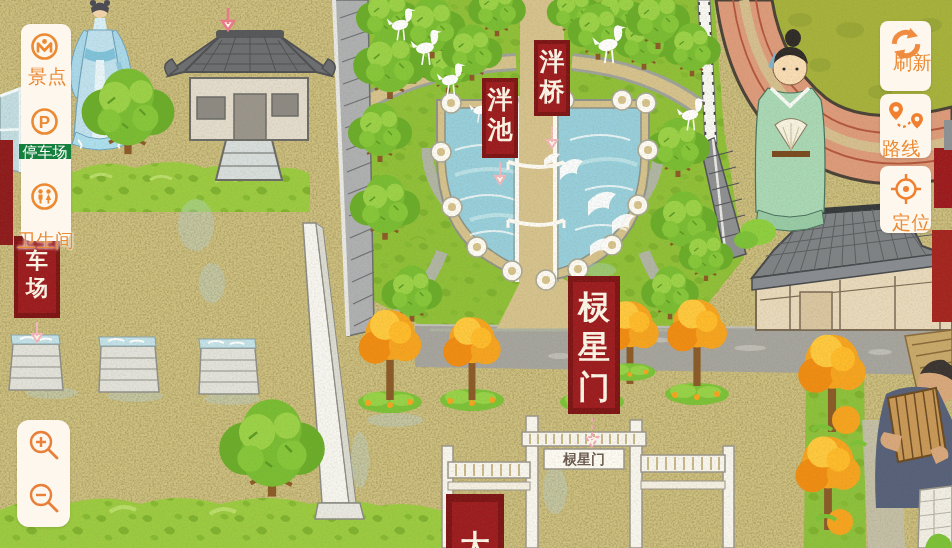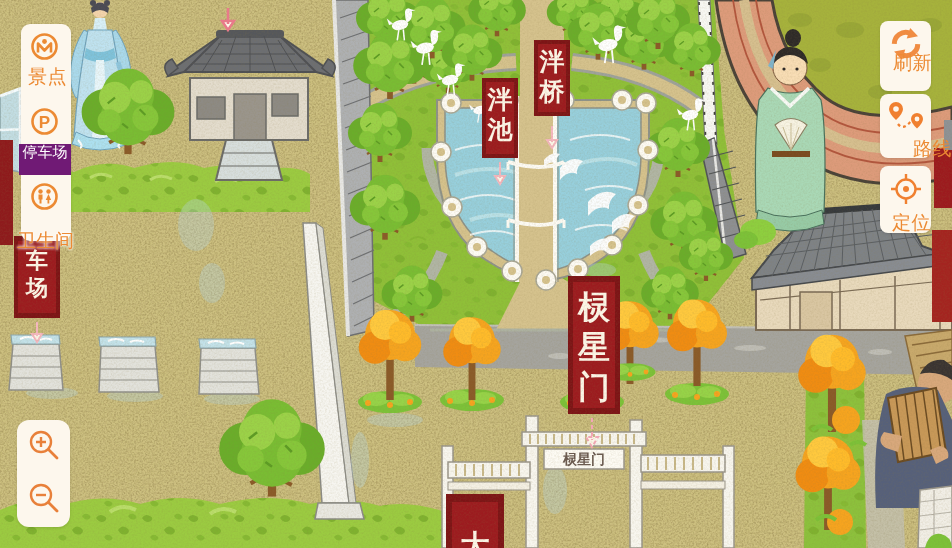--- a/index.html
+++ b/index.html
@@ -531,21 +531,21 @@
   <circle cx="13.5" cy="8.5" r="2.4" fill="#ec8a33"></circle>
 </svg>
 
 <div class="olabel" style="position:absolute;left:21px;top:64px;width:46px;">景点</div>
 
 <svg style="position:absolute;left:31px;top:108px;" width="27" height="27" viewBox="0 0 27 27">
   <circle cx="13.5" cy="13.5" r="12" fill="none" stroke="#ec8a33" stroke-width="2.6"></circle>
   <text x="13.5" y="19.5" font-size="17" font-weight="bold" fill="#ec8a33" text-anchor="middle" font-family="Liberation Sans,sans-serif">P</text>
 </svg>
 
-<div style="position:absolute;left:19px;top:144px;width:52px;height:31px;background:#701a75;color:#fff;font-size:15px;text-align:center;line-height:15px;">停车场</div>
+<div style="position:absolute;left:19px;top:144px;width:52px;height:15px;background:#15803d;color:#fff;font-size:15px;text-align:center;line-height:15px;">停车场</div>
 
 <svg style="position:absolute;left:31px;top:183px;" width="27" height="27" viewBox="0 0 27 27">
   <circle cx="13.5" cy="13.5" r="12" fill="none" stroke="#ec8a33" stroke-width="2.6"></circle>
   <g fill="#ec8a33">
     <circle cx="9.5" cy="8.5" r="2.2"></circle>
         <path d="M7.5,11.5 l4,0 l0,5 l-1,0 l0,4 l-2,0 l0,-4 l-1,0 Z"></path>
     <circle cx="17.5" cy="8.5" r="2.2"></circle>
         <path d="M17.5,11 l2.6,6 l-1.8,0 l0,3.5 l-1.8,0 l0,-3.5 l-1.8,0 Z"></path>
   </g>
 </svg>
@@ -564,21 +564,21 @@
 <div class="olabel" style="position:absolute;left:880px;top:50px;width:52px;">刷新</div>
 
 <div class="obtn" style="left:880px;top:94px;height:64px;"></div>
 <svg style="position:absolute;left:886px;top:100px;" width="40" height="36" viewBox="0 0 40 36">
   <path d="M10,2 a7,7 0 0 1 7,7 q0,4.5 -7,11 q-7,-6.5 -7,-11 A7,7 0 0 1 10,2 Z" fill="#f08030"></path>
   <circle cx="10" cy="9" r="2.8" fill="#fdf7ed"></circle>
   <path d="M12,24 q5,7 13,-3" fill="none" stroke="#f08030" stroke-width="2.2" stroke-dasharray="3 3"></path>
   <path d="M31,13 a6,6 0 0 1 6,6 q0,4 -6,9.5 q-6,-5.5 -6,-9.5 A6,6 0 0 1 31,13 Z" fill="#f08030"></path>
   <circle cx="31" cy="19" r="2.4" fill="#fdf7ed"></circle>
 </svg>
-<div class="olabel" style="position:absolute;left:880px;top:136px;width:51px;padding-left:21px;">路线</div>
+<div class="olabel" style="position:absolute;left:849px;top:136px;width:51px;padding-left:21px;">路线</div>
 
 <div class="obtn" style="left:880px;top:166px;height:67px;"></div>
 <svg style="position:absolute;left:889px;top:172px;" width="34" height="34" viewBox="0 0 34 34">
   <circle cx="17" cy="17" r="9.5" fill="none" stroke="#f08030" stroke-width="2.4"></circle>
   <circle cx="17" cy="17" r="3" fill="#f08030"></circle>
   <path d="M17,2 L17,8 M17,26 L17,32 M2,17 L8,17 M26,17 L32,17" stroke="#f08030" stroke-width="2.4"></path>
 </svg>
 <div class="olabel" style="position:absolute;left:880px;top:210px;width:51px;font-family:Liberation Serif, serif;">定位</div>
 
 <div class="panel" style="left:17px;top:420px;width:53px;height:107px;border-radius:12px;"></div>

